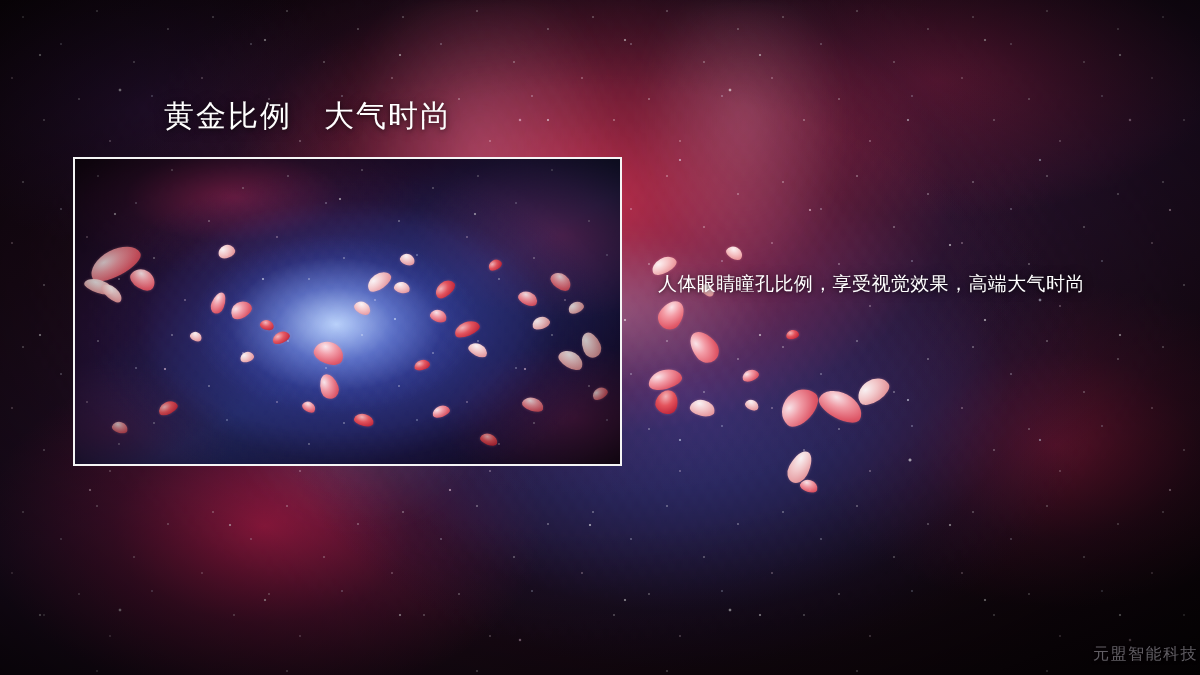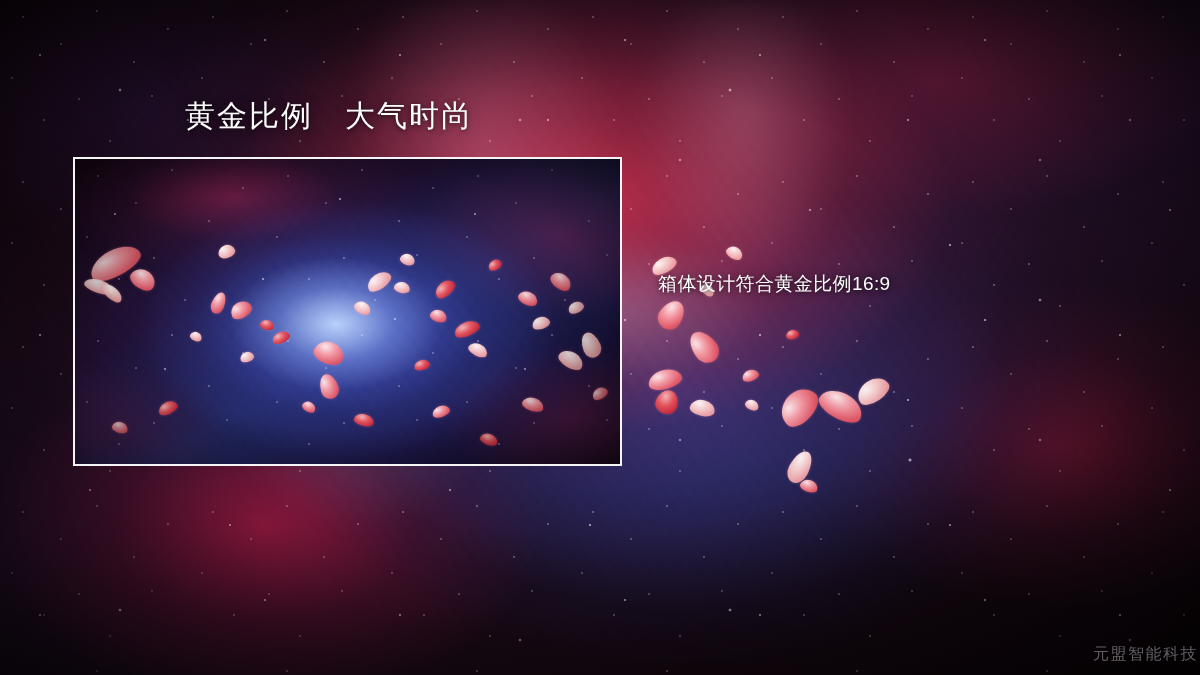--- a/index.html
+++ b/index.html
@@ -137,21 +137,21 @@
     background:
       radial-gradient(ellipse at 34% 26%, rgba(255,248,248,.97) 0%, rgba(252,206,206,.95) 40%, rgba(243,158,160,.92) 80%, rgba(228,128,136,.9) 100%);
   }
   .petal.deep{
     background:
       radial-gradient(ellipse at 36% 30%, rgba(255,190,190,.92) 0%, rgba(236,86,92,.95) 40%, rgba(196,32,52,.95) 85%, rgba(160,22,42,.92) 100%);
   }
 
   
   #title{
-    position:absolute;left:185px;top:101px;
+    position:absolute;left:164px;top:101px;
     color:#fff;
     font-size:30px;
     letter-spacing:2px;
     line-height:1;
     white-space:pre;
     text-shadow:0 1px 5px rgba(0,0,0,.55), 0 0 14px rgba(0,0,0,.35);
   }
   #body-copy{
     position:absolute;left:658px;top:262px;
     width:520px;
@@ -248,18 +248,18 @@
           <div class="petal pale" style="left: 165px; top: 193px; width: 14px; height: 10px; transform: rotate(-18deg);"></div>
           <div class="petal pale" style="left: 115px; top: 173px; width: 12px; height: 9px; transform: rotate(24deg);"></div>
           <div class="petal deep" style="left: 83px; top: 243px; width: 20px; height: 12px; transform: rotate(-26deg);"></div>
           <div class="petal" style="left: 37px; top: 263px; width: 16px; height: 11px; transform: rotate(16deg);"></div>
         </div>
       <div class="photo-dim"></div>
     </div>
   </div>
 
   <div id="body-copy">
-    <div class="bline">箱体设计符合黄金比例16:9</div>
+    <div class="bline">人体眼睛瞳孔比例，享受视觉效果，高端大气时尚</div>
   </div>
 
   <div id="watermark">元盟智能科技</div>
 
 </div>
 
 </body></html>

